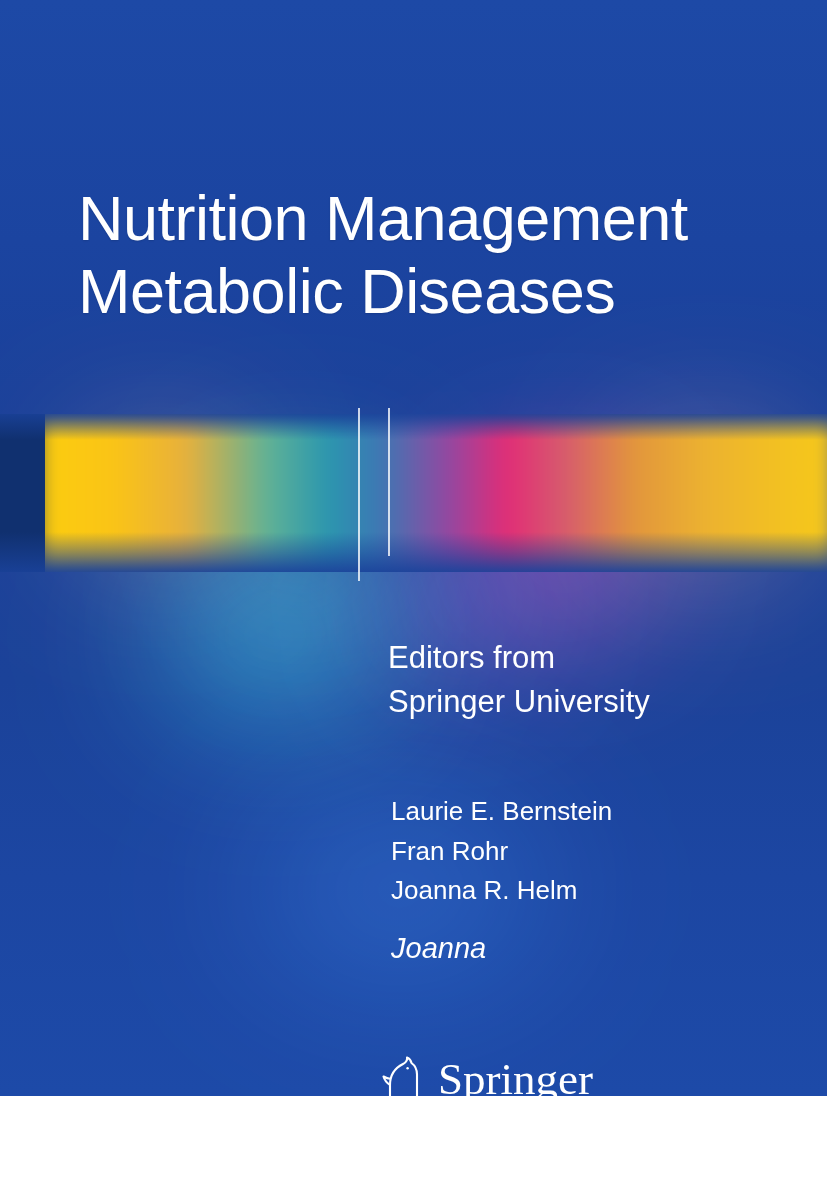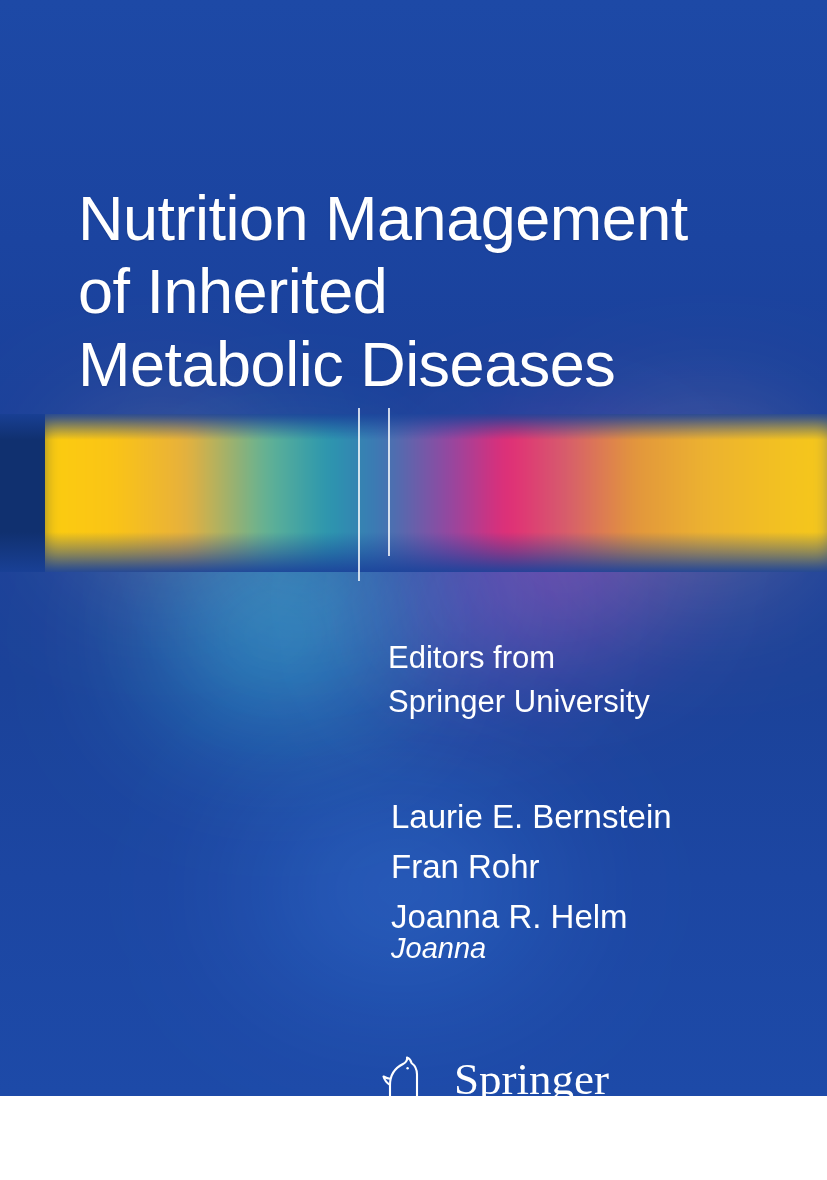--- a/index.html
+++ b/index.html
@@ -181,21 +181,21 @@
   }
   .subtitle-line { display: block; }
 
   
   .authors {
     position: absolute;
     left: 391px;
     top: 792px;
     width: 400px;
     color: #ffffff;
-    font-size: 33px;
+    font-size: 26px;
     line-height: 1.52;
     font-weight: 400;
   }
   .author-line { display: block; }
   .editors-label {
     position: absolute;
     left: 391px;
     top: 932px;
     color: #ffffff;
     font-size: 29px;
@@ -203,21 +203,21 @@
     font-weight: 400;
   }
 
   
   .logo {
     position: absolute;
     left: 370px;
     top: 1048px;
     display: flex;
     align-items: center;
-    gap: 26px;
+    gap: 10px;
   }
   .logo-mark {
     width: 58px;
     height: 62px;
     flex: 0 0 auto;
   }
   .logo-text {
     color: #ffffff;
     font-size: 45px;
     font-family: "Liberation Serif", serif;
@@ -245,21 +245,20 @@
     <div class="band-left-block"></div>
     <div class="band-fade-top"></div>
     <div class="band-fade-bottom"></div>
   </div>
 
   <div class="rule rule-a"></div>
   <div class="rule rule-b"></div>
 
   <h1 class="title">
     <span class="title-line">Nutrition Management</span>
-    <span class="title-line">of Inherited</span>
     <span class="title-line">Metabolic Diseases</span>
   </h1>
 
   <div class="subtitle">
     <span class="subtitle-line">Editors from</span>
     <span class="subtitle-line">Springer University</span>
   </div>
 
   <div class="authors">
     <span class="author-line">Laurie E. Bernstein</span>

